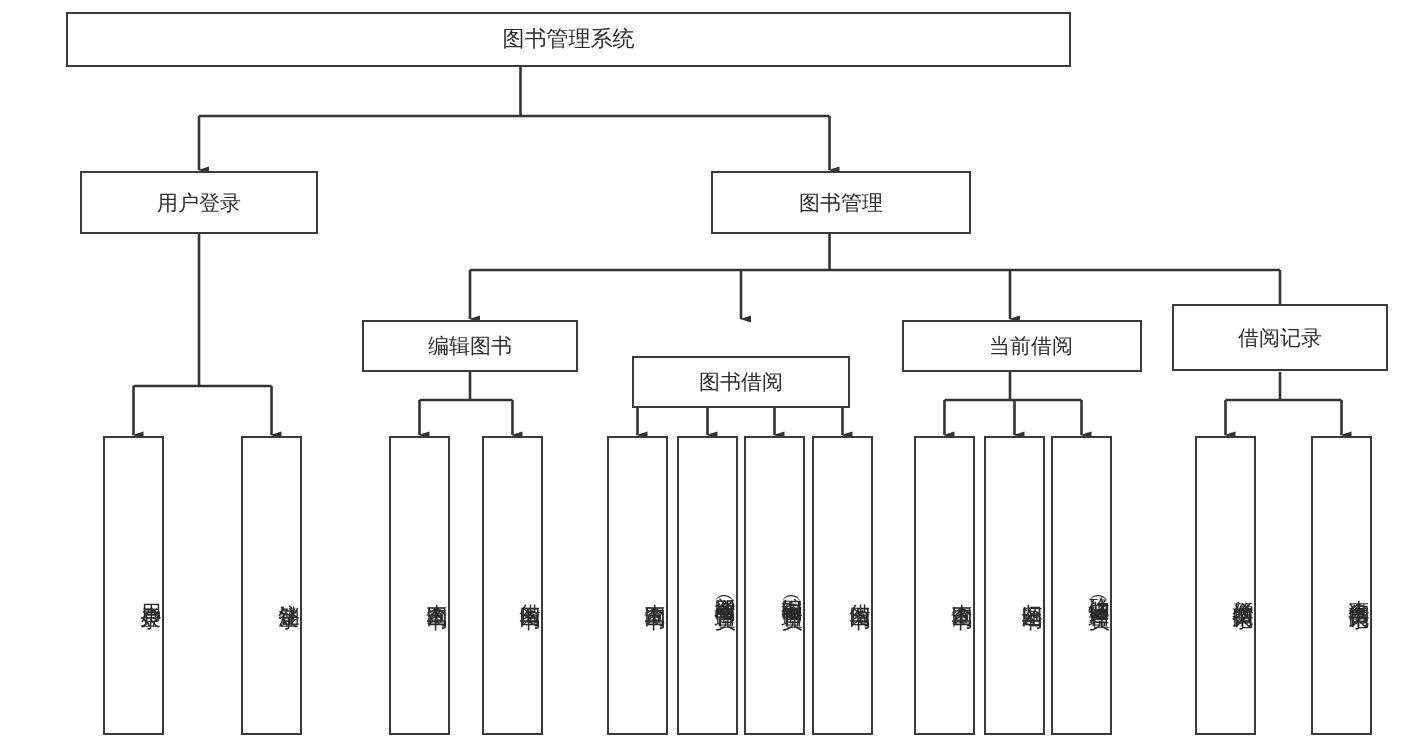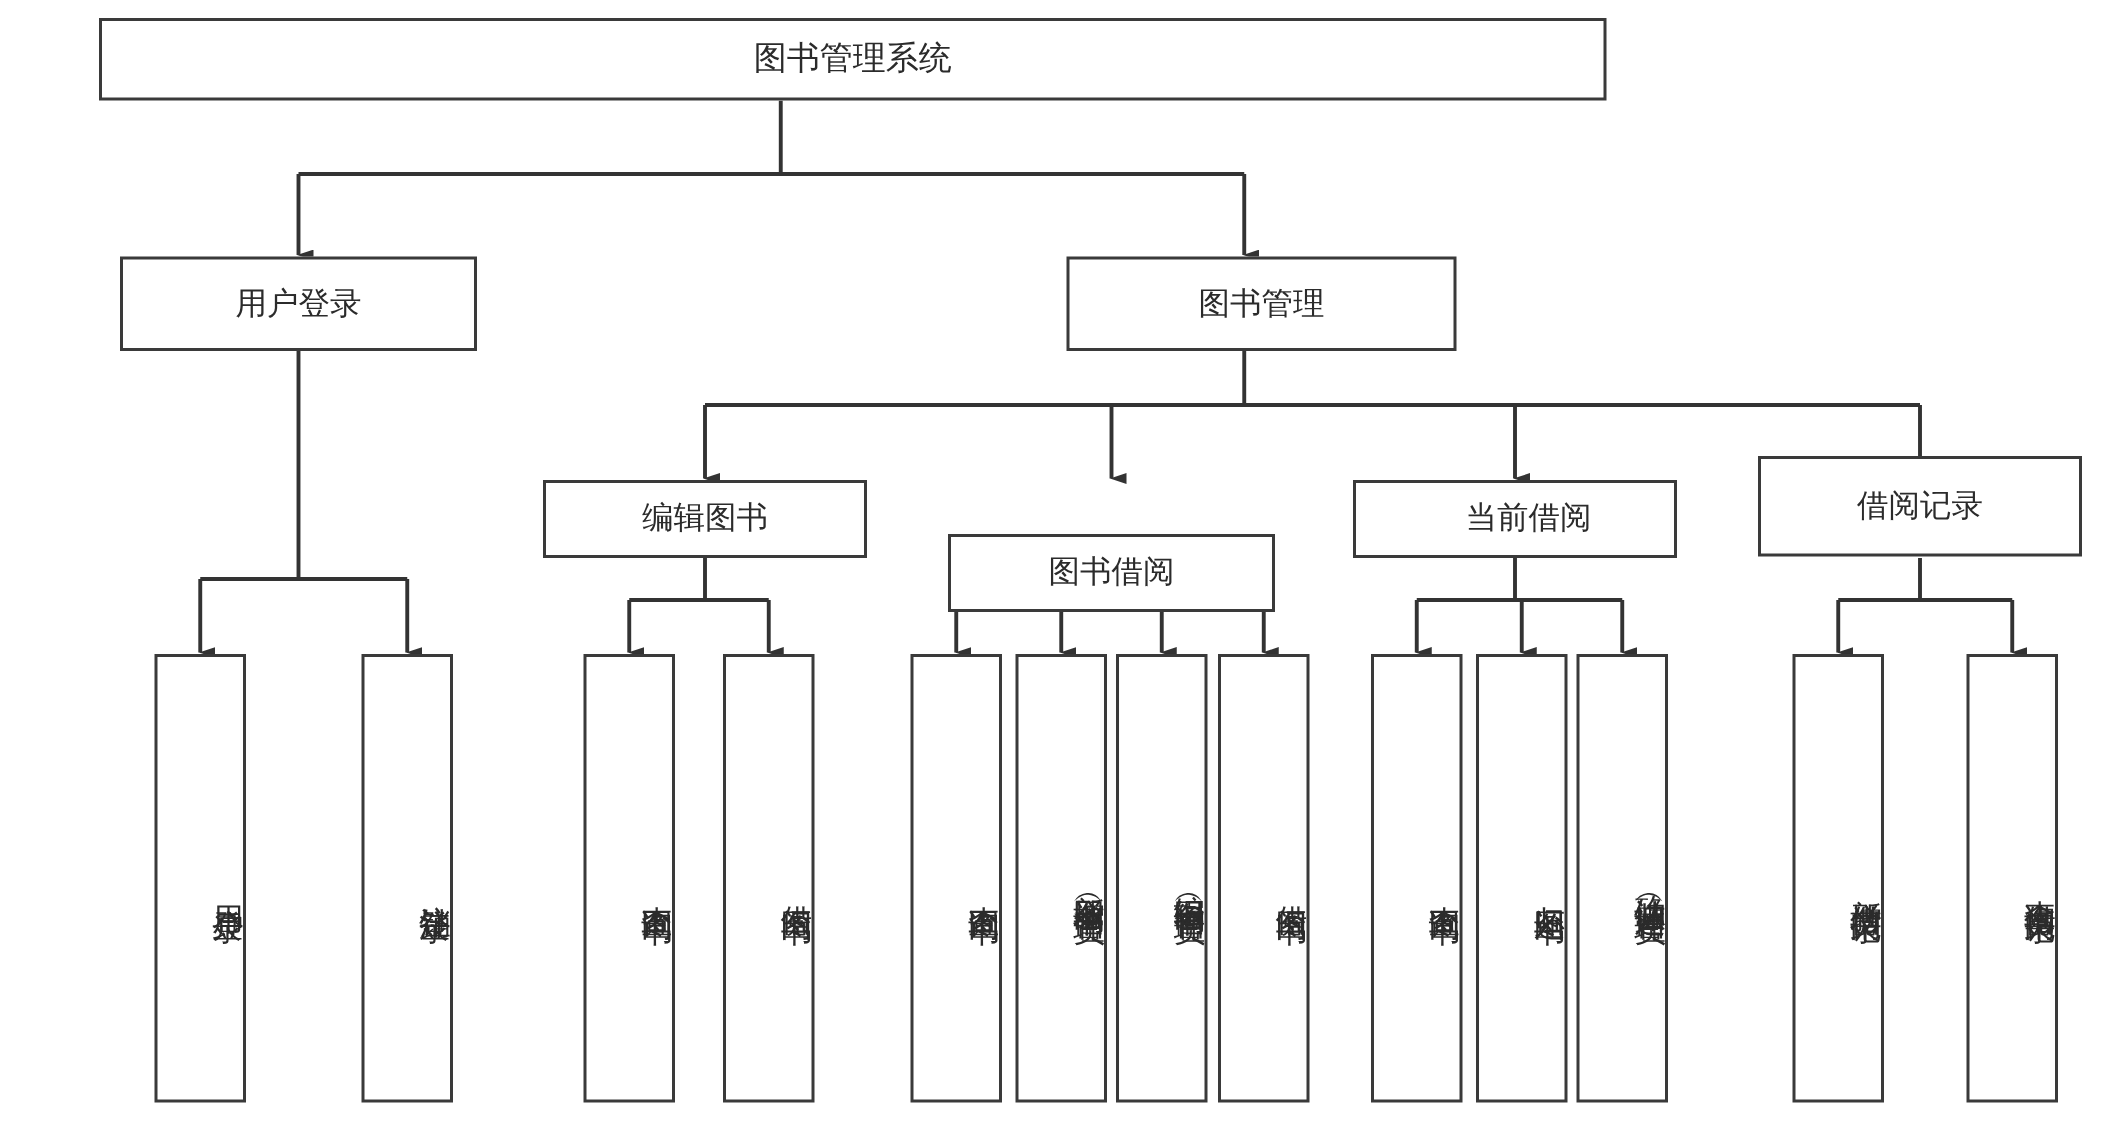--- a/index.html
+++ b/index.html
@@ -125,21 +125,21 @@
       </div>
       <div class="node horiz" style="left: 711px; top: 171px; width: 260px; height: 63px; text-align: center;">
         <span>图书管理</span>
       </div>
       <div class="node horiz" style="left: 362px; top: 320px; width: 216px; height: 52px;">
         <span>编辑图书</span>
       </div>
       <div class="node horiz" style="left: 632px; top: 320px; width: 218px; height: 52px; margin-top: 36px;">
         <span>图书借阅</span>
       </div>
-      <div class="node horiz" style="left: 902px; top: 320px; width: 216px; height: 52px; padding-left: 18px;">
+      <div class="node horiz" style="left: 902px; top: 320px; width: 240px; height: 52px; padding-left: 18px;">
         <span>当前借阅</span>
       </div>
       <div class="node horiz" style="left: 1172px; top: 304px; width: 216px; height: 67px;">
         <span>借阅记录</span>
       </div>
       <div class="node vert" style="left: 103px; top: 436px; width: 61px; height: 299px;">
         <span>用户登录</span>
       </div>
       <div class="node vert" style="left: 241px; top: 436px; width: 61px; height: 299px;">
         <span>注销登录</span>

